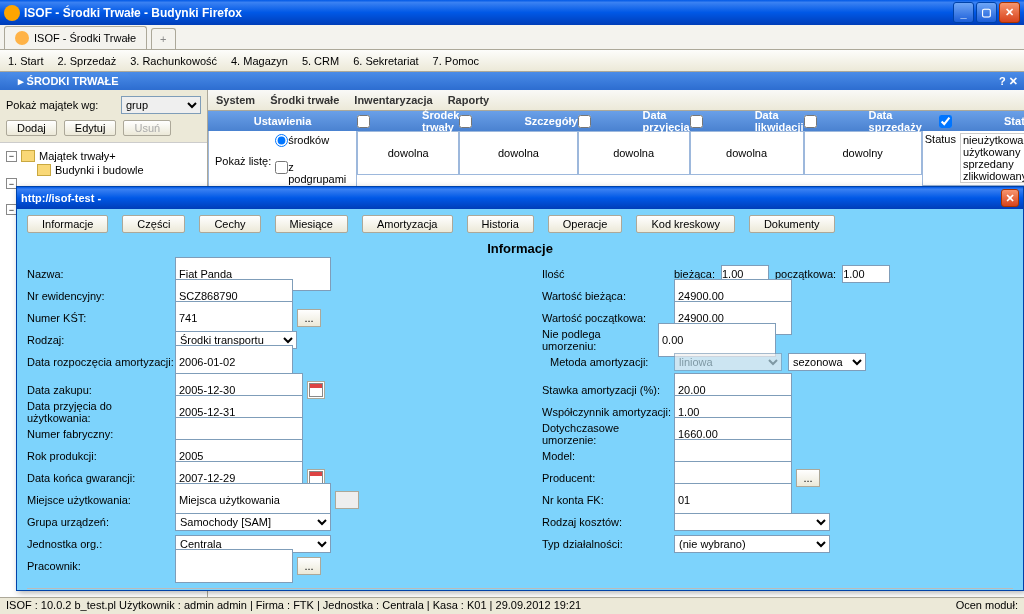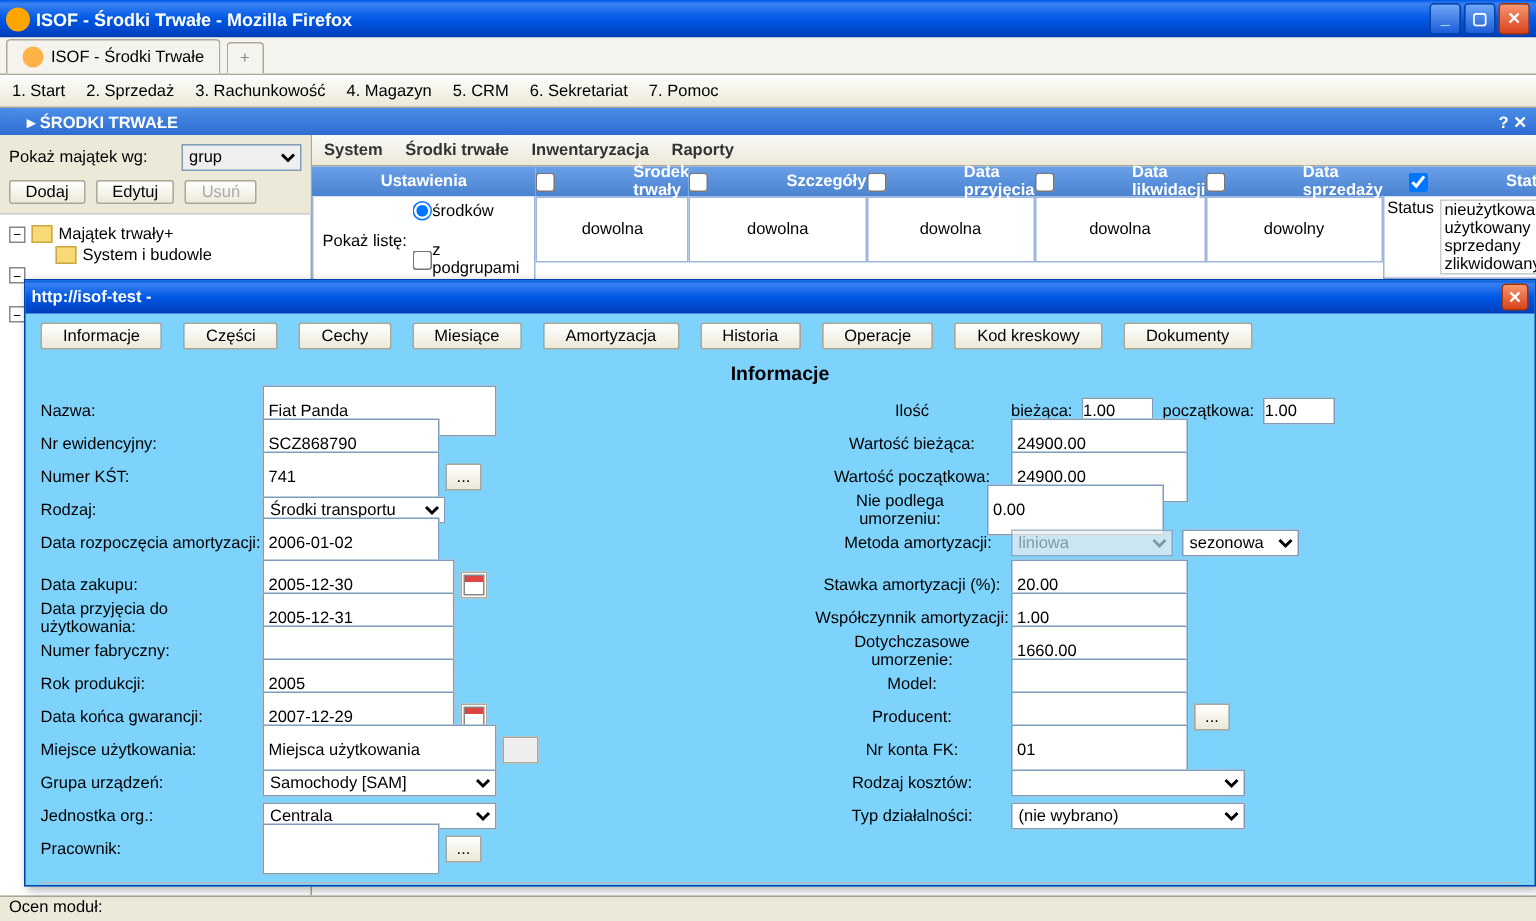--- a/index.html
+++ b/index.html
@@ -34,55 +34,55 @@
 .menubar { background:linear-gradient(to bottom,#f9f9f7,#ece9d8); padding:4px 8px; border-bottom:1px solid #aca899; }
 .menubar span { margin-right:12px; font-weight:bold; color:#333; }
 .filterbar { display:flex; }
 .fcell { border:1px solid #9db8dc; padding:2px 4px; text-align:center; }
 .fhead { background:linear-gradient(to bottom,#6aa0e8,#4a82d0); color:#fff; font-weight:bold; height:20px; display:flex; align-items:center; justify-content:center;gap:48px; }
 .fhead input[type=checkbox] { margin-right:4px; }
 .fbody { height:44px; display:flex; align-items:center; justify-content:center; font-style:normal; }
 .settings-col { width:164px; }
 .settings-head { background:linear-gradient(to bottom,#6aa0e8,#4a82d0); color:#fff; font-weight:bold; text-align:center; height:20px; line-height:20px; }
 .settings-body { padding:3px 6px; background:#fff; border:1px solid #9db8dc; border-top:none; display:flex; }
-.settings-body label { display:flex; align-items:center; margin-bottom:2px; font-size:11px; }
+.settings-body label { display:flex; align-items:flex-start; margin-bottom:2px; font-size:11px; }
 .status-col { width:136px; }
 .status-body { background:#fff; border:1px solid #9db8dc; border-top:none; padding:2px; display:flex; align-items:flex-start; }
 .status-list { border:1px solid #ccc; width:92px; height:50px; overflow-y:auto; font-size:10px; }
 .status-list div { padding:0 2px; }
 .statusbar { position:absolute; bottom:0; left:0; right:0; height:17px; background:#ece9d8; border-top:1px solid #aca899; padding:1px 6px; font-size:10px; white-space:nowrap; overflow:hidden; display:flex; justify-content:space-between; }
 
 
 .modal { position:absolute; top:186px; left:16px; right:0; height:405px; background:#7dd3fc; border:1px solid #0042a8; display:flex; flex-direction:column; box-shadow:2px 2px 6px rgba(0,0,0,.3); }
 .modal-title { background:linear-gradient(to bottom,#0058e6 0%,#3a81f2 10%,#0058e6 50%,#003db8 100%); height:22px; display:flex; align-items:center; justify-content:space-between; padding:0 4px; color:#fff; font-weight:bold; }
 .modal-close { width:18px; height:18px; background:linear-gradient(to bottom,#f7966f,#d8431c); border:1px solid #a83400; border-radius:3px; color:#fff; display:flex; align-items:center; justify-content:center; }
 .modal-body { flex:1; position:relative; padding:6px 10px; overflow:hidden; }
 .tab-btns { display:flex; gap:14px; margin-bottom:8px; }
 .tab-btns button { padding:2px 14px; border:1px solid #aca899; background:linear-gradient(to bottom,#fff,#ece9d8); border-radius:2px; }
 .modal-h { text-align:center; font-weight:bold; font-size:13px; margin:6px 0 8px; }
 .form-cols { display:flex; gap:44px; }
 .fc { flex:1; }
 .frow { display:flex; align-items:center; margin-bottom:2px; height:20px; }
 .flabel { width:148px; }
-.flabel-w { width:152px;text-align:center; }
+.flabel-w { width:152px; }
 .finput { width:156px; border:1px solid #7f9db9; background:#fff; height:18px; padding:16px 3px; }
 .finput-s { width:118px; }
 .fsel { width:156px; border:1px solid #7f9db9; background:#fff; height:18px; }
 .fbtn { width:24px; height:18px; border:1px solid #aca899; background:linear-gradient(to bottom,#fff,#ece9d8); margin-left:4px; display:flex; align-items:center; justify-content:center; }
 .calbtn { width:18px; height:18px; border:1px solid #aca899; background:#fff; margin-left:4px; }
 .calbtn::after { content:''; display:block; width:12px; height:12px; background:linear-gradient(#d44,#d44) 0 0/100% 4px no-repeat,#fff; border:1px solid #888; margin:1px auto; }
 .ilosc-row { display:flex; align-items:center; }
 .ilosc-row .mini { width:48px; border:1px solid #7f9db9; height:18px; margin:0 6px; }
 </style>
 </head>
 <body>
 
 <div class="titlebar">
   <div class="tb-icon"></div>
-  <div class="tb-title">ISOF - Środki Trwałe - Mozilla Firefox</div>
+  <div class="tb-title">ISOF - Środki Trwałe - Budynki Firefox</div>
   <div class="tb-btn">_</div>
   <div class="tb-btn">▢</div>
   <div class="tb-btn tb-close">✕</div>
 </div>
 
 <div class="tabbar">
   <div class="tab">
     <div class="tab-icon"></div>
     <span>ISOF - Środki Trwałe</span>
   </div>
@@ -120,21 +120,21 @@
       </div>
       <div class="tree">
         <div class="tree-node">
           <span class="tree-toggle">−</span>
           <span class="tree-folder"></span>
           <span>Majątek trwały+</span>
         </div>
         <div class="tree-node" style="margin-left:16px">
           <span style="width:11px;margin-right:4px"></span>
           <span class="tree-folder"></span>
-          <span>System i budowle</span>
+          <span>Budynki i budowle</span>
         </div>
         <div class="tree-node" style="margin-left:0">
           <span class="tree-toggle">−</span>
         </div>
         <div class="tree-node" style="margin-left:16px">
           <span class="tree-toggle">+</span>
         </div>
         <div class="tree-node" style="margin-left:0">
           <span class="tree-toggle">−</span>
         </div>
@@ -216,20 +216,21 @@
               <div>zlikwidowany</div>
             </div>
           </div>
         </div>
       </div>
     </div>
   </div>
 </div>
 
 <div class="statusbar">
+  <span>ISOF : 10.0.2 b_test.pl  Użytkownik : admin admin  |  Firma : FTK  |  Jednostka : Centrala  |  Kasa : K01  |  29.09.2012 19:21</span>
   <span>Ocen moduł:</span>
 </div>
 
 <div class="modal">
   <div class="modal-title">
     <span>http://isof-test -</span>
     <div class="modal-close">✕</div>
   </div>
   <div class="modal-body">
     <div class="tab-btns">

